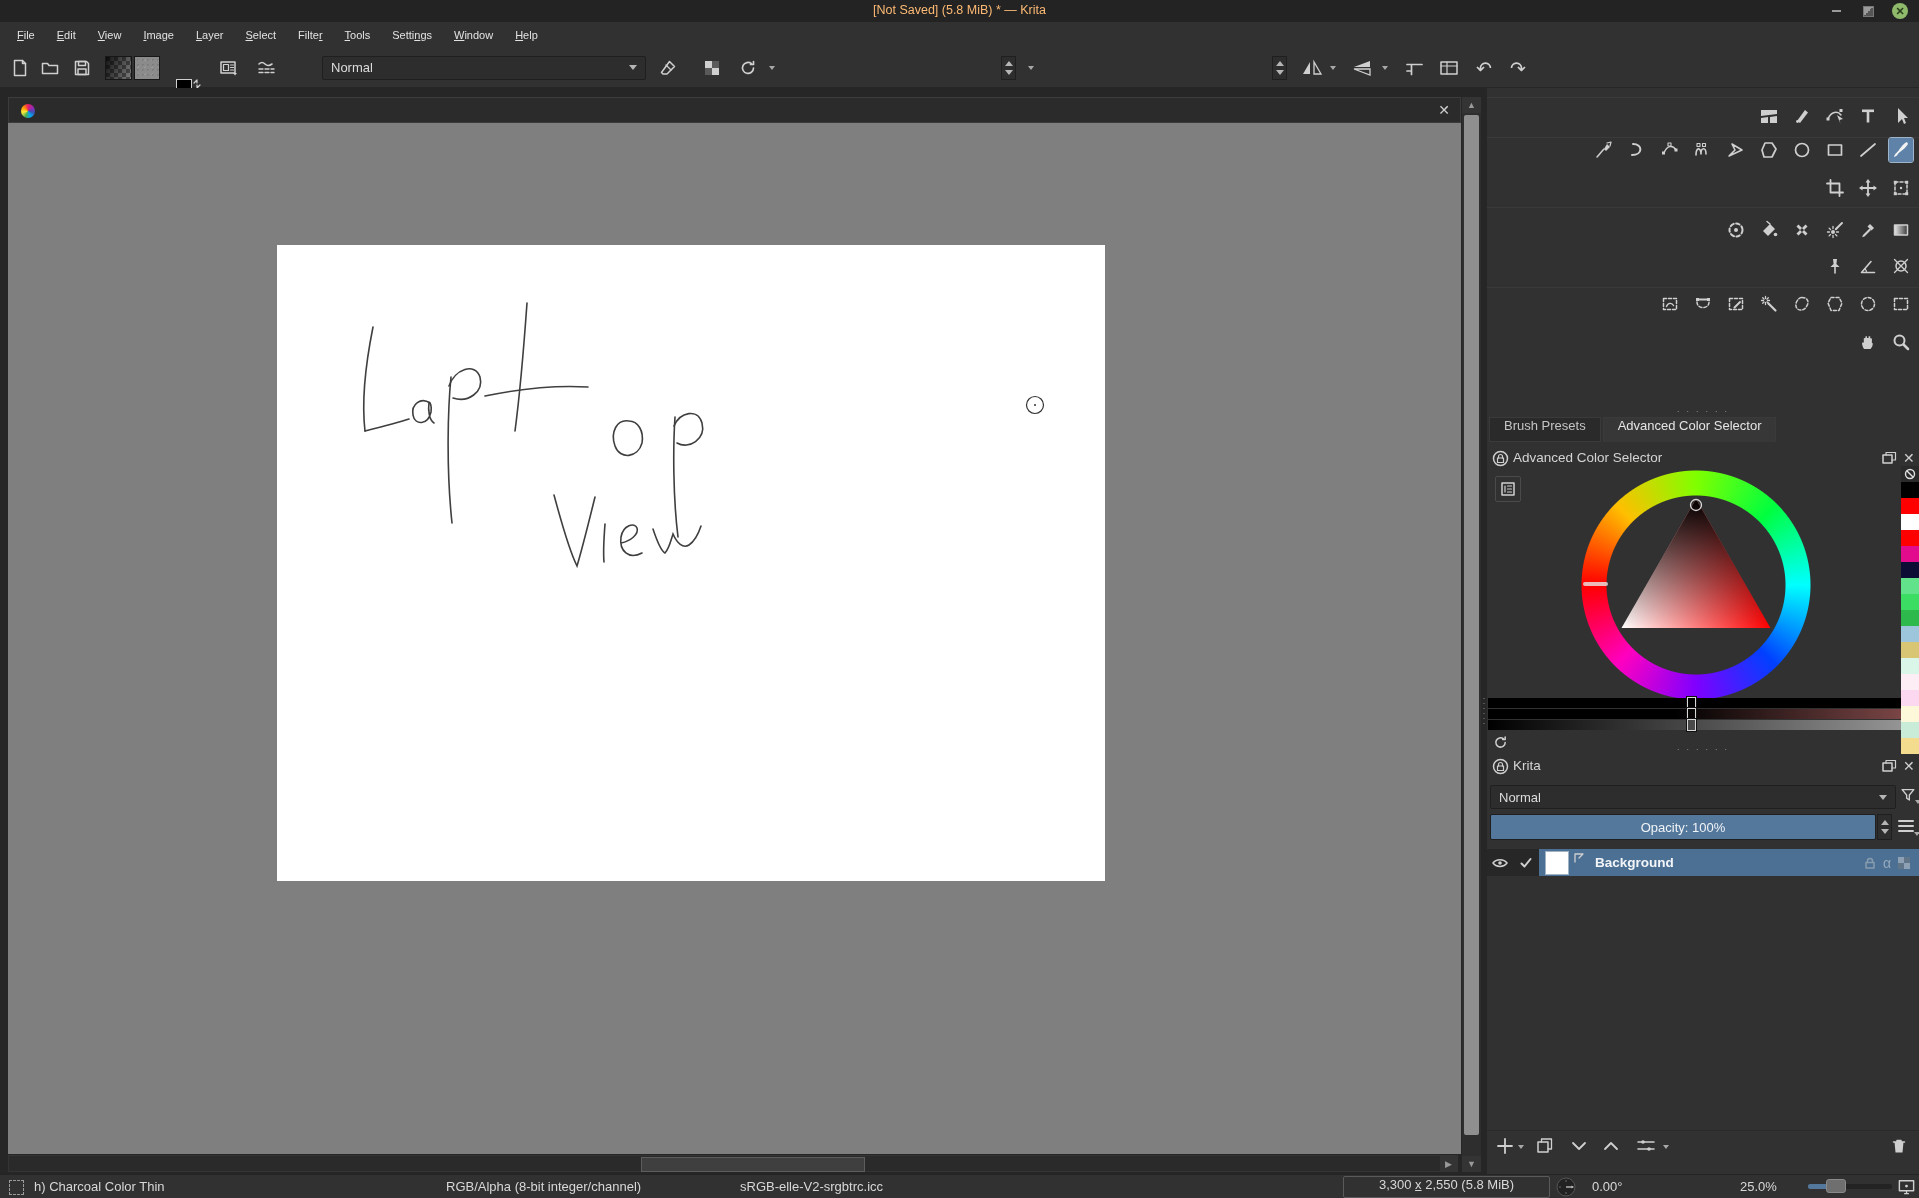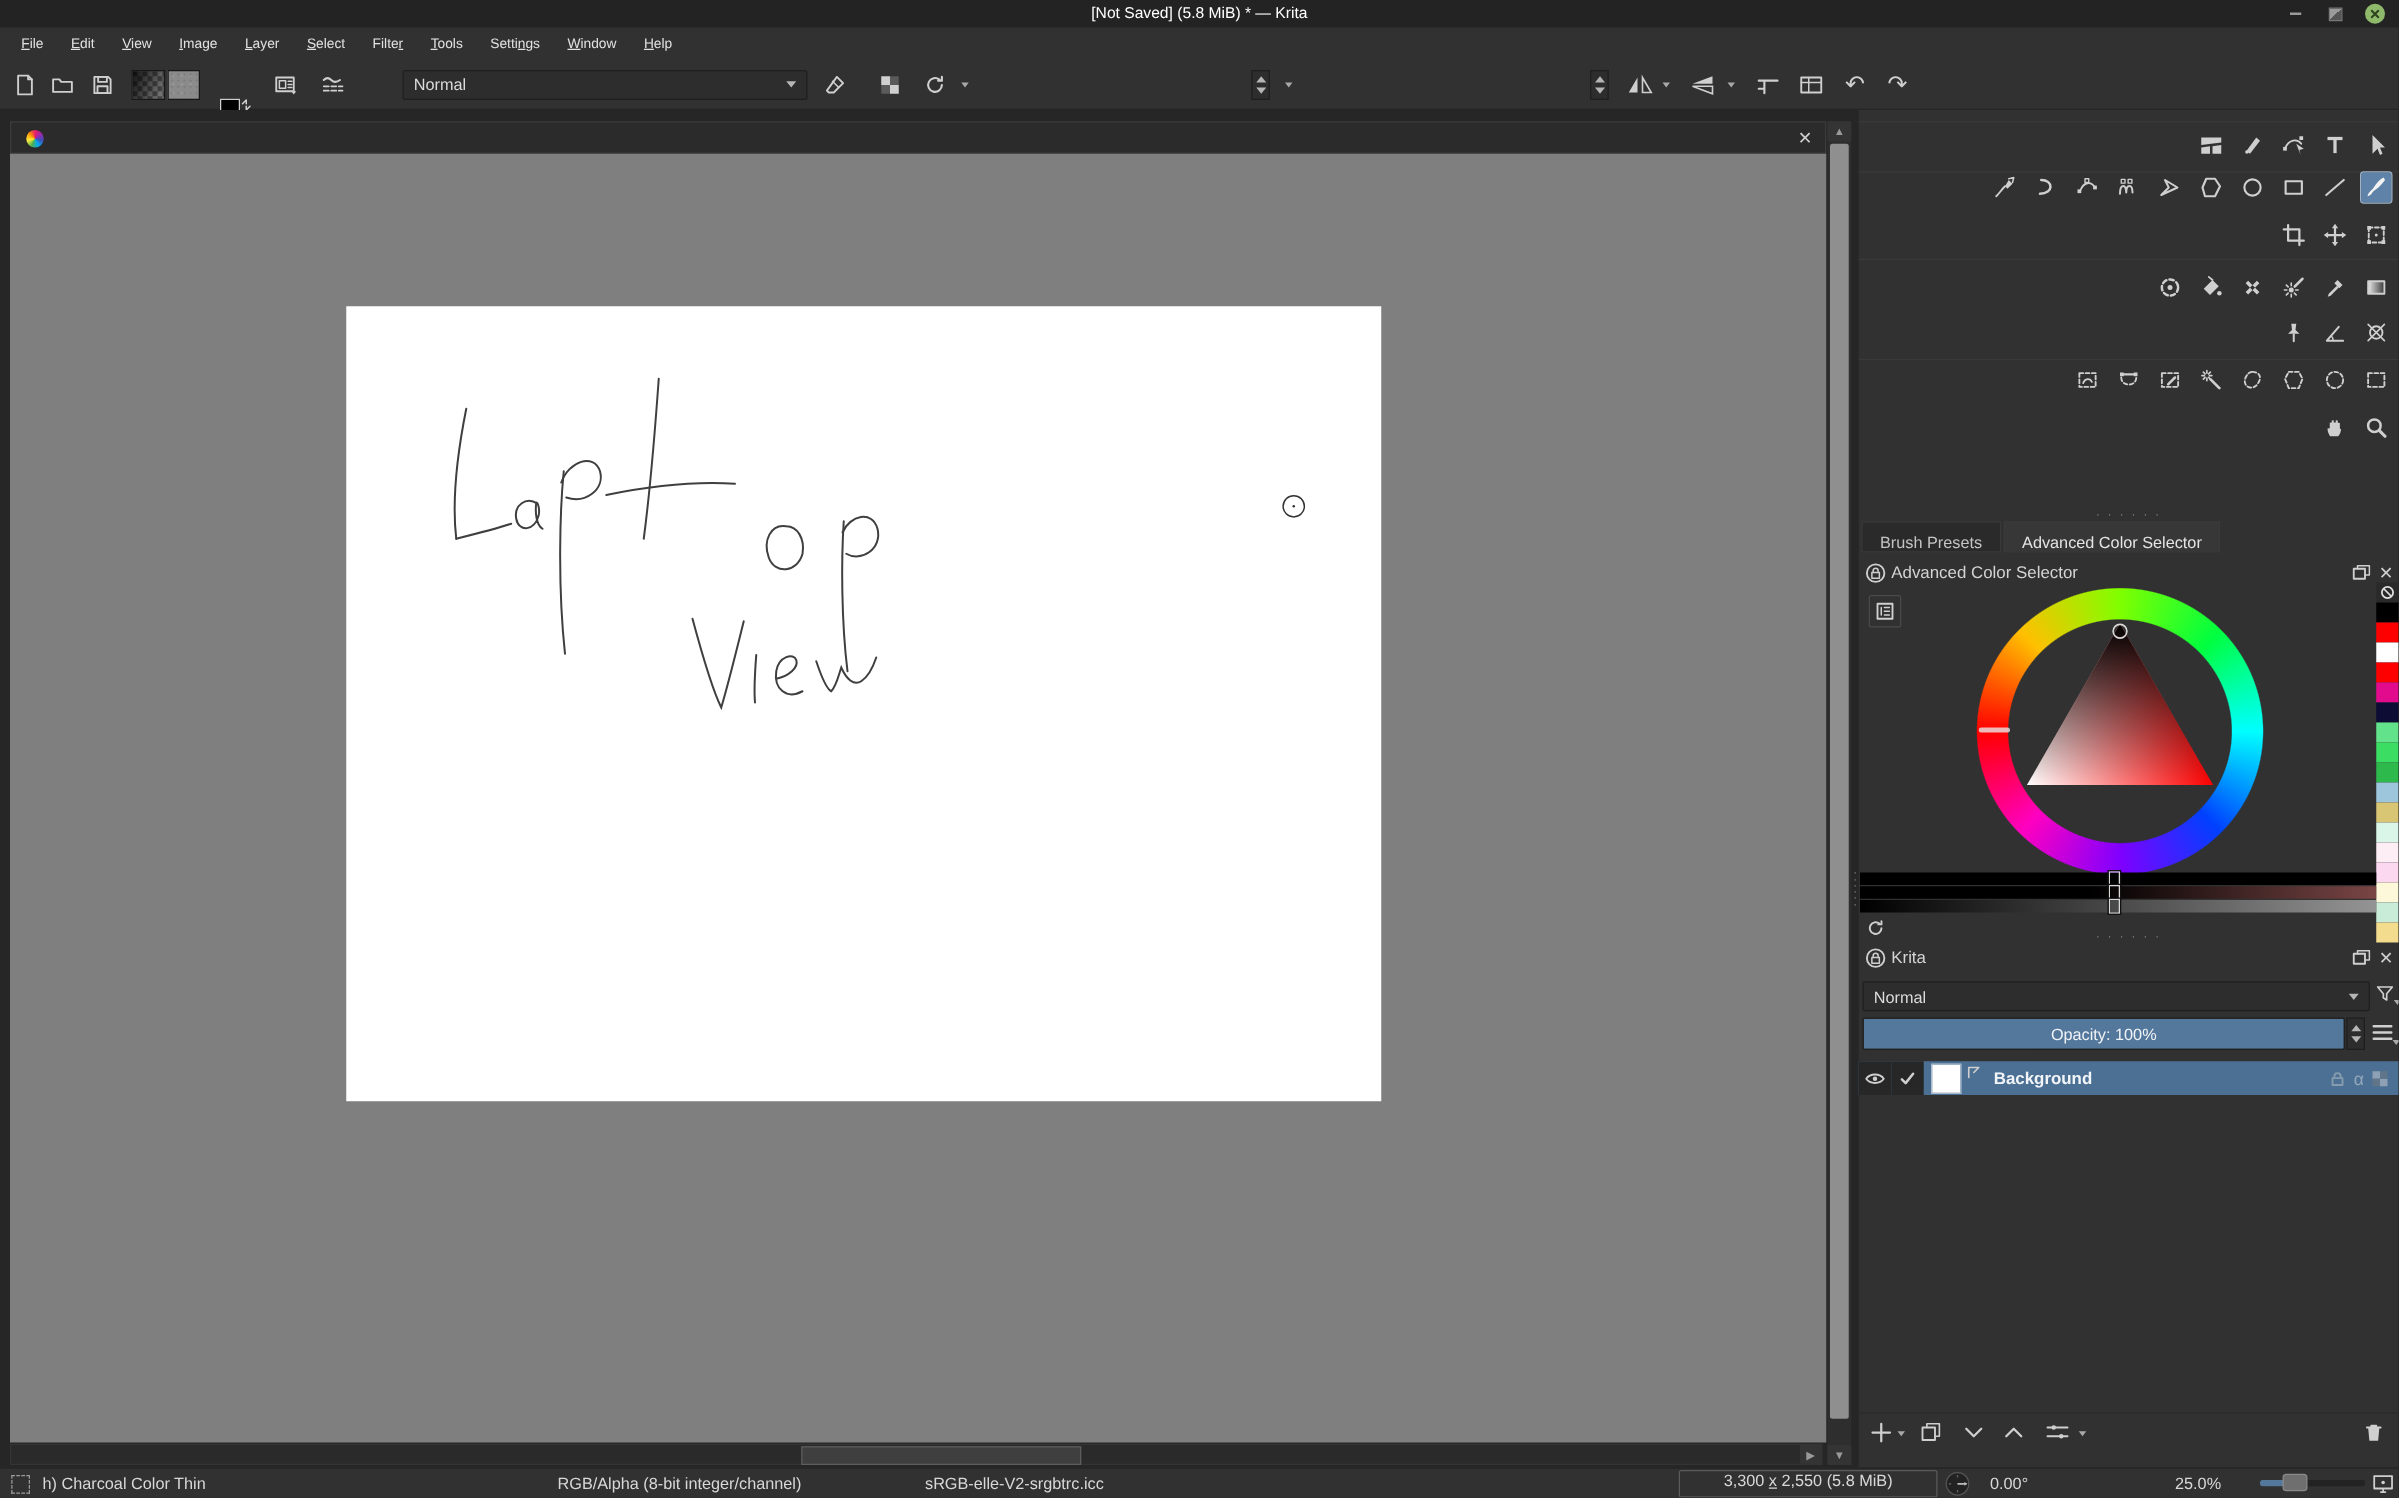--- a/index.html
+++ b/index.html
@@ -2,21 +2,21 @@
 <html><head>
 <meta charset="utf-8">
 <style>
   html,body{margin:0;padding:0;background:#1b1b1b;}
   .app{position:relative;width:1919px;height:1198px;background:#262626;overflow:hidden;
        font-family:"Liberation Sans",sans-serif;color:#d6d6d6;font-size:13px;
        -webkit-user-select:none;user-select:none;}
   .abs{position:absolute;}
   
   .titlebar{position:absolute;left:0;top:0;width:1919px;height:22px;background:#232323;}
-  .titlebar .wtitle{position:absolute;left:0;right:0;top:3px;text-align:center;font-size:12.5px;color:#ffffff;}
+  .titlebar .wtitle{position:absolute;left:0;right:0;top:3px;text-align:center;font-size:12.5px;color:#fdba74;}
   .winbtn{position:absolute;top:3px;width:18px;height:16px;display:flex;align-items:center;justify-content:center;cursor:pointer;}
   .minglyph{width:9px;height:2px;background:#9a9a9a;}
   .restglyph{width:9px;height:9px;background:linear-gradient(135deg,#9a9a9a 50%,#555 50%);border:1px solid #777;}
   .closeglyph{width:16px;height:16px;border-radius:50%;background:#8fba6b;color:#2c3f1d;font-size:11px;font-weight:bold;
       display:flex;align-items:center;justify-content:center;}
   
   .menubar{position:absolute;left:0;top:22px;width:1919px;height:26px;background:#313131;display:flex;align-items:center;padding-left:6px;box-sizing:border-box;}
   .menu-item{padding:0 11px;font-size:11px;color:#e2e2e2;cursor:default;line-height:26px;}
   .menu-item u{text-decoration:underline;}
   
@@ -66,21 +66,21 @@
   .hscroll .arr{position:absolute;right:0;top:0;width:17px;height:15px;display:flex;align-items:center;justify-content:center;color:#9a9a9a;font-size:9px;background:#343434;}
   
   .dock{position:absolute;left:1487px;top:88px;width:432px;height:1086px;background:#313131;}
   .sepline{position:absolute;left:0;width:432px;height:1px;background:#3a3a3a;}
   .trow{position:absolute;right:6px;display:flex;gap:9px;justify-content:flex-end;}
   .ti{width:24px;height:24px;display:flex;align-items:center;justify-content:center;cursor:pointer;border-radius:2px;}
   .ti.sel{background:#5f83a8;outline:1px solid #9db4ca;}
   .dots-h{position:absolute;left:0;width:432px;text-align:center;color:#8d8d8d;font-size:9px;letter-spacing:2px;line-height:6px;cursor:row-resize;}
   .dots-v{position:absolute;left:1481px;top:696px;width:6px;color:#8d8d8d;font-size:9px;line-height:5px;cursor:col-resize;text-align:center;}
   .tabbar{position:absolute;left:2px;display:flex;}
-  .dtab{height:25px;padding:0 14px;display:flex;align-items:flex-end;background:#2a2a2a;border:1px solid #3a3a3a;
+  .dtab{height:25px;padding:0 14px;display:flex;align-items:flex-start;background:#2a2a2a;border:1px solid #3a3a3a;
         color:#c4c4c4;margin-right:2px;font-size:13px;cursor:pointer;box-sizing:border-box;}
   .dtab.active{background:#373737;border-bottom-color:#373737;color:#e4e4e4;}
   .dhead{position:absolute;left:0;width:432px;height:22px;}
   .dhead .ttl{position:absolute;left:26px;top:2px;font-size:13.5px;color:#d4d4d4;}
   .dhead .lockic{position:absolute;left:5px;top:2px;}
   .dhead .floatic{position:absolute;left:394px;top:3px;cursor:pointer;}
   .dhead .closeic{position:absolute;left:416px;top:2px;font-size:14px;color:#cfcfcf;cursor:pointer;}
   .wheel{position:absolute;width:232px;height:232px;border-radius:50%;
      background:conic-gradient(from 0deg,hsl(90,100%,50%),hsl(135,100%,50%) 12.5%,hsl(180,100%,50%) 25%,hsl(225,100%,50%) 37.5%,hsl(270,100%,50%) 50%,hsl(315,100%,50%) 62.5%,hsl(0,100%,50%) 75%,hsl(45,100%,50%) 87.5%,hsl(90,100%,50%));
      -webkit-mask:radial-gradient(circle,transparent 0 89px,#000 90px 114px,transparent 115px);

